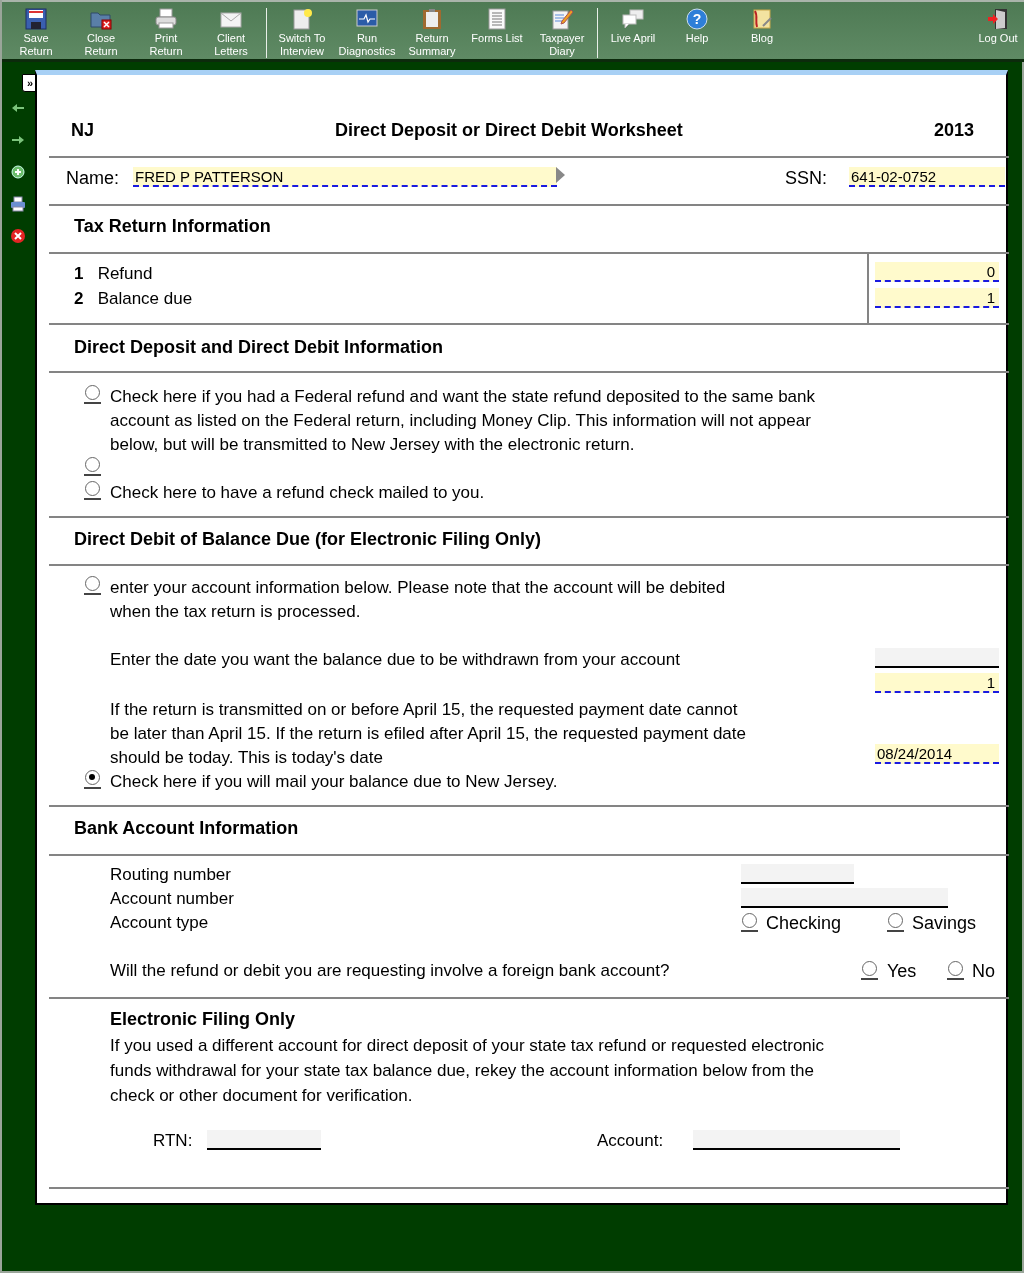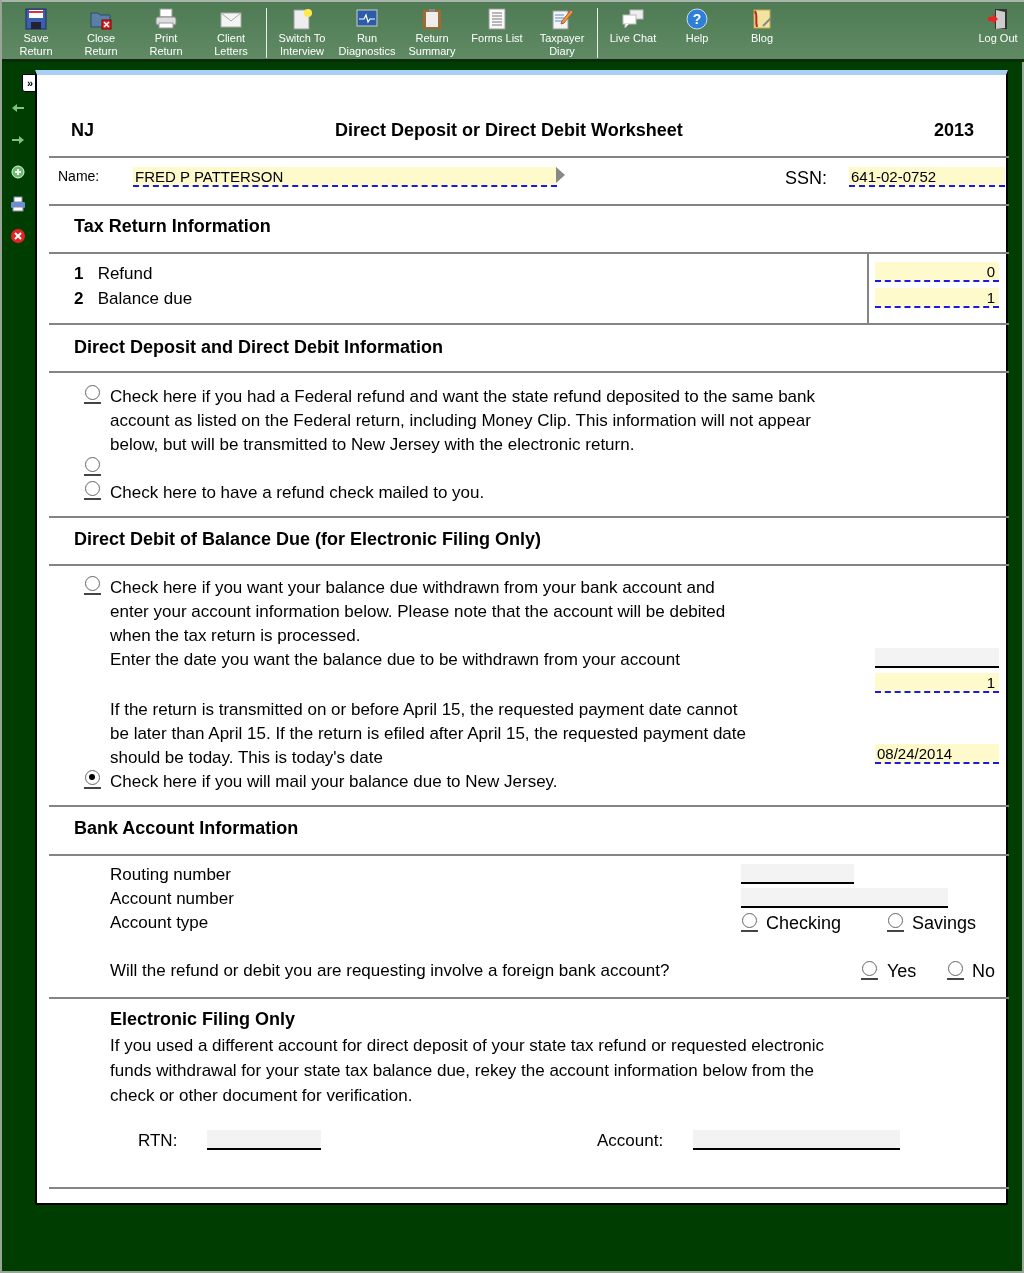--- a/index.html
+++ b/index.html
@@ -177,21 +177,21 @@
     </div>
     <div class="tb-sep"></div>
     <div class="tb-btn" style="width:62px">
       <div class="ico">
         <svg width="22" height="22">
             <rect x="8" y="2" width="13" height="9" fill="#eee" stroke="#bbb"></rect>
             <rect x="1" y="7" width="13" height="9" fill="#fff" stroke="#bbb"></rect>
             <path d="M3 16v4l4-4" fill="#fff" stroke="#bbb"></path>
           </svg>
       </div>
-      <span>Live Chat</span>
+      <span>Live April</span>
     </div>
     <div class="tb-btn" style="width:66px">
       <div class="ico">
         <svg width="22" height="22">
             <circle cx="11" cy="11" r="10" fill="#2e7fd8" stroke="#cde"></circle>
             <text x="11" y="16" font-size="14" font-weight="bold" text-anchor="middle" fill="#fff" font-family="Liberation Sans, sans-serif">?</text>
           </svg>
       </div>
       <span>Help</span>
     </div>
@@ -251,21 +251,21 @@
     </div>
   </div>
 
   <div class="page">
 
     <div class="abs hdr" style="left:34px;top:45px">NJ</div>
     <div class="abs hdr" style="left:298px;top:45px">Direct Deposit or Direct Debit Worksheet</div>
     <div class="abs hdr" style="left:897px;top:45px">2013</div>
     <div class="rule" style="top:81px"></div>
 
-    <div class="abs t" style="left:21px;top:93px;font-size:14px">Name:</div>
+    <div class="abs t" style="left:29px;top:93px;font-size:18px">Name:</div>
     <div class="field" style="left:96px;top:92px;width:424px">FRED P PATTERSON</div>
     <div class="arrow-right" style="left:519px;top:92px"></div>
     <div class="abs t" style="left:748px;top:93px;font-size:18px">SSN:</div>
     <div class="field" style="left:812px;top:92px;width:156px">641-02-0752</div>
     <div class="rule" style="top:129px"></div>
 
     <div class="abs hdr" style="left:37px;top:141px">Tax Return Information</div>
     <div class="rule" style="top:177px"></div>
     <div class="vline" style="left:830px;top:178px;height:71px"></div>
     <div class="abs t" style="left:37px;top:189px">
@@ -304,21 +304,20 @@
     <div class="rule" style="top:441px"></div>
 
     <div class="abs hdr" style="left:37px;top:454px">Direct Debit of Balance Due  (for Electronic Filing Only)</div>
     <div class="rule" style="top:489px"></div>
 
     <div class="radio" style="left:47px;top:501px">
         <div class="c"></div>
         <div class="u"></div>
       </div>
     <div class="abs t" style="left:73px;top:501px;line-height:24px">
-      <div>Check here if you want your balance due withdrawn from your bank account and</div>
       <div>enter your account information below.   Please note that the account will be debited</div>
       <div>when the tax return is processed.</div>
     </div>
     <div class="abs t" style="left:73px;top:575px">Enter the date you want the balance due to be withdrawn from your account</div>
     <div class="empty" style="left:838px;top:573px;width:124px"></div>
     <div class="field r" style="left:838px;top:598px;width:124px">1</div>
     <div class="abs t" style="left:73px;top:623px;line-height:24px">
       <div>If the return is transmitted on or before April 15,  the requested payment date cannot</div>
       <div>be later than April 15.   If the return is efiled after April 15,  the requested payment date</div>
       <div>should be today.   This is today's date</div>
@@ -360,19 +359,19 @@
       </div>
     <div class="abs t" style="left:935px;top:886px;font-size:18px">No</div>
     <div class="rule" style="top:922px"></div>
 
     <div class="abs t b" style="left:73px;top:934px;font-size:18px">Electronic Filing Only</div>
     <div class="abs t" style="left:73px;top:958px;line-height:25px">
       <div>If you used a different account for direct deposit of your state tax refund or requested electronic</div>
       <div>funds withdrawal for your state tax balance due,  rekey the account information below from the</div>
       <div>check or other document for verification.</div>
     </div>
-    <div class="abs t" style="left:101px;top:1056px">RTN:</div>
+    <div class="abs t" style="left:116px;top:1056px">RTN:</div>
     <div class="empty" style="left:170px;top:1055px;width:114px"></div>
     <div class="abs t" style="left:560px;top:1056px">Account:</div>
     <div class="empty" style="left:656px;top:1055px;width:207px"></div>
     <div class="rule" style="top:1112px"></div>
   </div>
 </div>
 
 </body></html>

